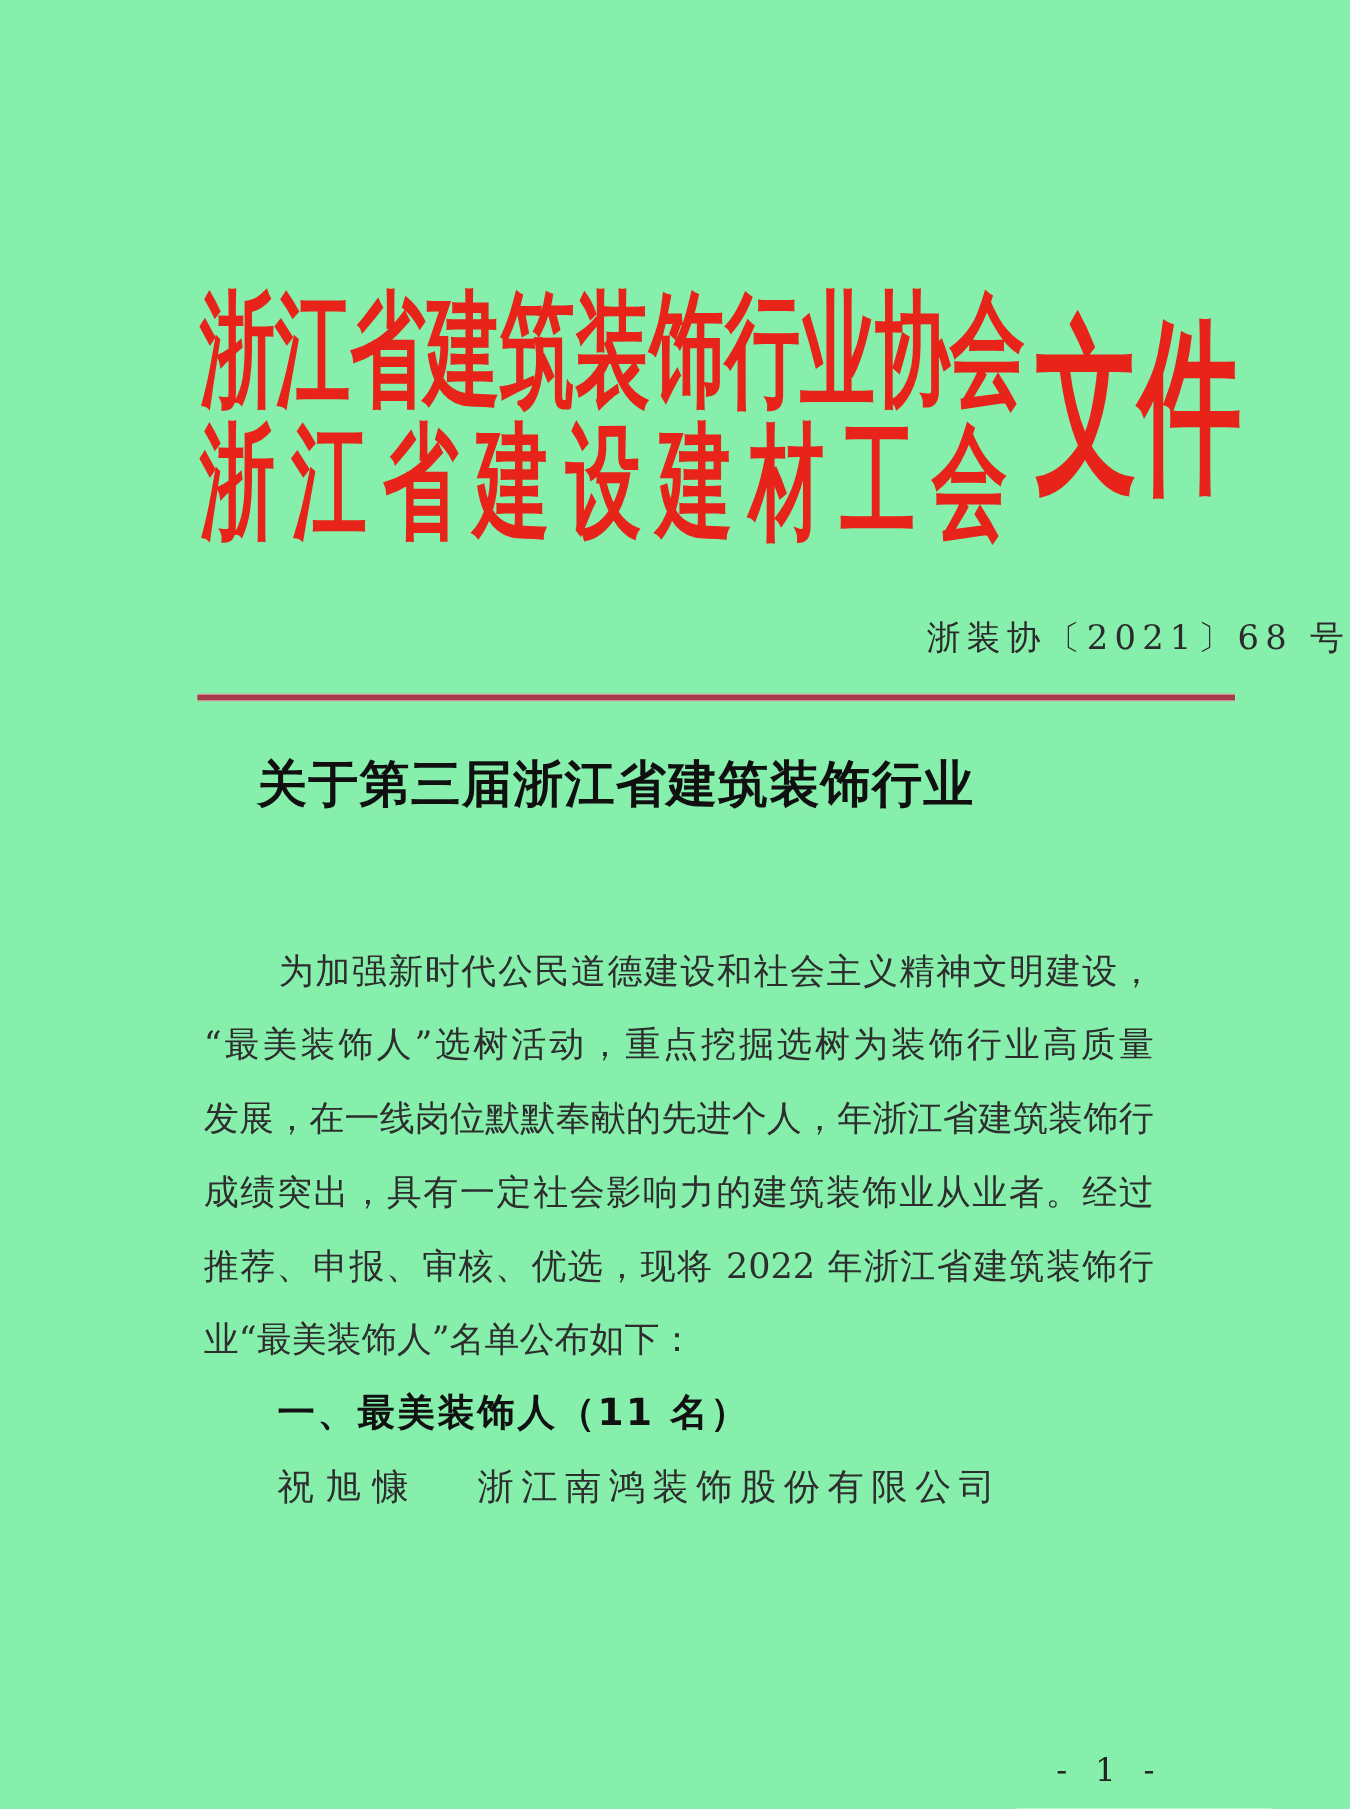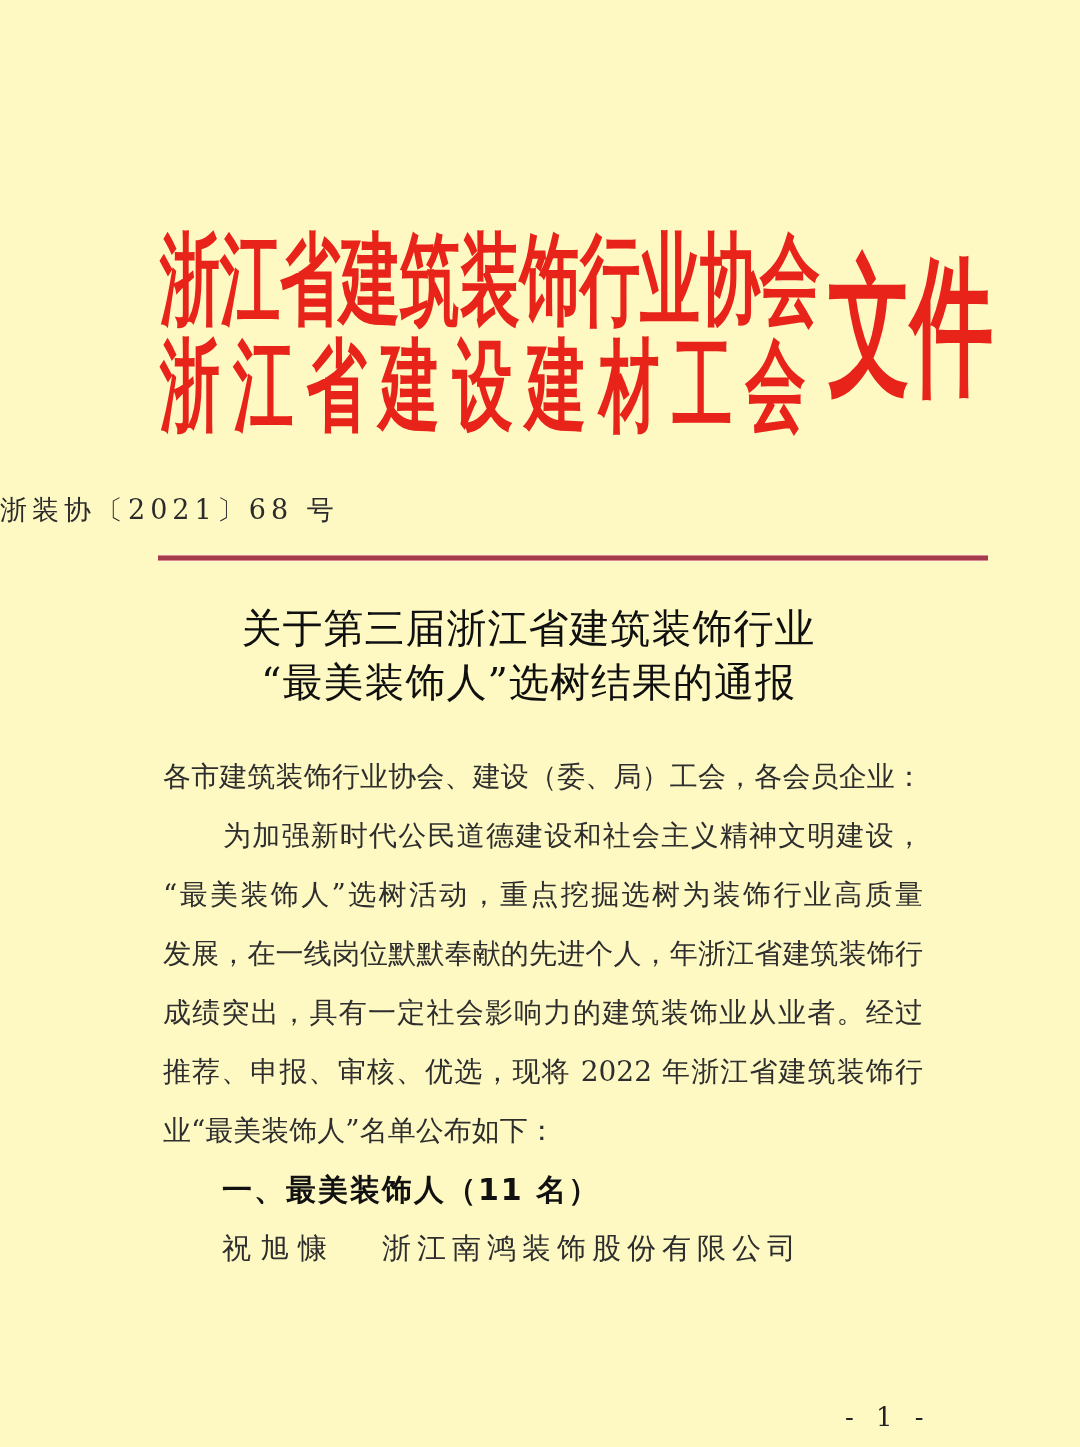--- a/index.html
+++ b/index.html
@@ -1,20 +1,20 @@
 <!DOCTYPE html>
 <html><head>
 <meta charset="utf-8">
 <style>
   html, body { margin: 0; padding: 0; background: #ffffff; }
   .page {
     position: relative;
     width: 1080px;
     height: 1447px;
-    background: #fef9c3;
+    background: #86efac;
     overflow: hidden;
     font-family: "DejaVu Serif", serif;
     --red: #e8231a;
     --divider: #a53c4c;
   }
 
   
   .org-line {
     position: absolute;
     left: 160px;
@@ -42,21 +42,21 @@
     transform: scaleX(0.55);
     transform-origin: 0 0;
   }
 
   
   .doc-number {
     position: absolute;
     top: 492px;
     left: 0;
     width: 1080px;
-    text-align: left;
+    text-align: right;
     font-size: 27px;
     letter-spacing: 5px;
     color: #2b2b2b;
   }
 
   
   .divider {
     position: absolute;
     top: 556px;
     left: 158px;
@@ -66,26 +66,25 @@
     box-shadow: 0 -1px 0 #d98a96, 0 1px 0 #d98a96;
   }
 
   
   .title {
     position: absolute;
     top: 601px;
     left: 0;
     width: 985px;
     text-align: center;
-    font-weight: normal;
+    font-weight: bold;
     color: #101010;
     font-size: 40px;
     line-height: 54px;
     letter-spacing: 1px;
-    padding-left: 36px;
   }
 
   
   .body-block {
     position: absolute;
     top: 747px;
     left: 163px;
     width: 760px;
     color: #2e2e2e;
     font-size: 28px;
@@ -142,26 +141,24 @@
   <div class="org-line org-line2">浙江省建设建材工会</div>
 
   <div class="doc-type">文件</div>
 
   <div class="doc-number">浙装协〔2021〕68 号</div>
 
   <div class="divider"></div>
 
   <div class="title">
     <div>关于第三届浙江省建筑装饰行业</div>
-    <div>“最美装饰人”选树结果的通报</div>
   </div>
 
   <div class="body-block">
     <div id="body-lines">
-        <div class="line justify">各市建筑装饰行业协会、建设（委、局）工会，各会员企业：</div>
         <div class="line justify indent">为加强新时代公民道德建设和社会主义精神文明建设，</div>
         <div class="line justify">“最美装饰人”选树活动，重点挖掘选树为装饰行业高质量</div>
         <div class="line justify">发展，在一线岗位默默奉献的先进个人，年浙江省建筑装饰行</div>
         <div class="line justify">成绩突出，具有一定社会影响力的建筑装饰业从业者。经过</div>
         <div class="line justify">推荐、申报、审核、优选，现将 2022 年浙江省建筑装饰行</div>
         <div class="line">业“最美装饰人”名单公布如下：</div>
       </div>
 
     <div class="section-heading">一、最美装饰人（11 名）</div>
 

